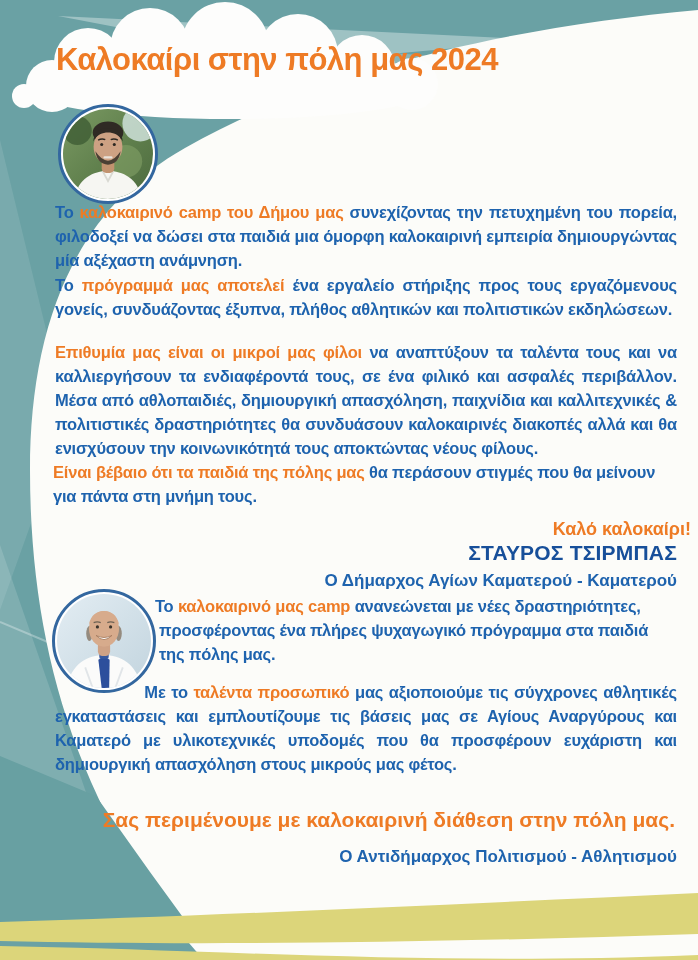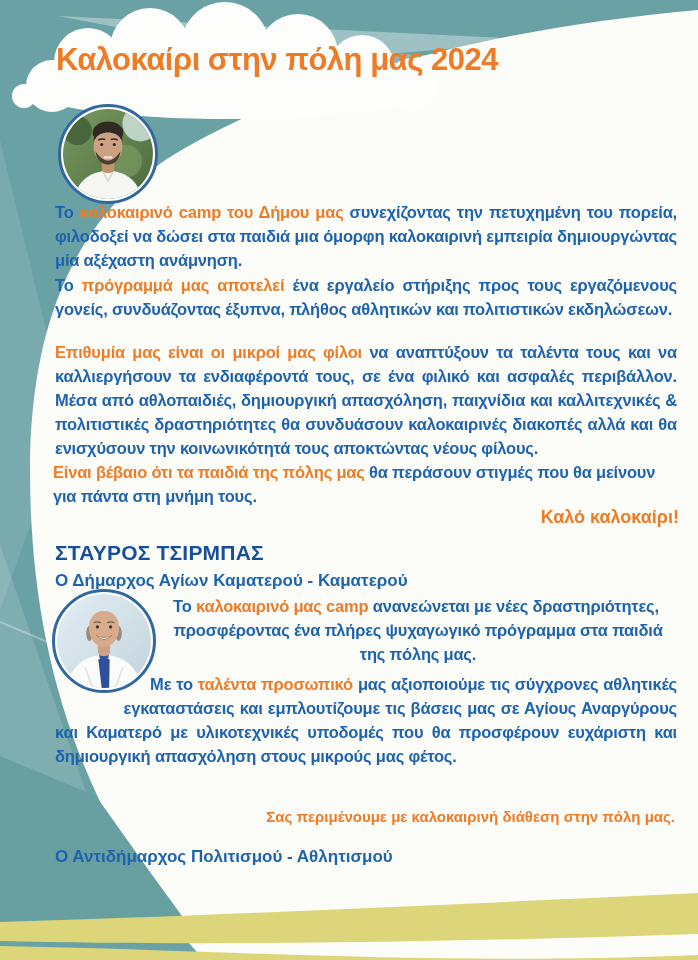--- a/index.html
+++ b/index.html
@@ -29,48 +29,48 @@
   .seg-blue{color:var(--blue,#1e63ae);}
   .seg-orange{color:var(--orange,#ee7b25);}
   .center{text-align:center;}
   .justify{text-align:justify;}
   .p1{left:176px;top:117px;width:502px;}
   .p2{left:55px;top:200px;width:622px;}
   .p3{left:55px;top:273px;width:622px;}
   .p4{left:55px;top:340px;width:622px;}
   .p5{left:53px;top:460px;width:622px;}
   .closing1{
-    position:absolute;left:55px;top:503px;width:620px;margin:4px;
+    position:absolute;left:55px;top:503px;width:620px;margin:16px;
     text-align:right;font-size:18px;font-weight:700;
     color:var(--orange,#ee7b25);
   }
-  .sig{position:absolute;width:622px;left:55px;text-align:left;}
+  .sig{position:absolute;width:622px;left:55px;text-align:right;}
   .sig-mayor{top:541px;}
   .sig-deputy{top:841px;}
   .sig-name{font-size:21px;font-weight:700;color:var(--navy,#174f9a);letter-spacing:0.2px;}
   .sig-role{font-size:17px;font-weight:700;color:var(--blue,#1e63ae);margin-top:6px;}
   .avatar{
     position:absolute;box-sizing:border-box;border-radius:50%;
     border:3px solid #33679f;background:#fff;padding:2px;
   }
   .avatar svg{display:block;border-radius:50%;width:100%;height:100%;}
   .avatar-mayor{left:58px;top:104px;width:100px;height:100px;}
   .avatar-deputy{left:52px;top:589px;width:104px;height:104px;}
   .block2{position:absolute;left:55px;top:594px;width:622px;}
   .block2 .para{position:static;}
   .float-spacer{
     float:left;width:112px;height:110px;
     shape-outside:circle(62px at 42px 46px);
     margin-right:4px;
   }
-  .pp6{text-align:center;margin-bottom:6px;}
+  .pp6{text-align:left;margin-bottom:14px;}
   .p8{left:55px;top:768px;width:622px;}
   .closing2{
     position:absolute;left:55px;top:808px;width:620px;margin:0;
-    text-align:right;font-size:15px;font-weight:700;
+    text-align:right;font-size:21px;font-weight:700;
     color:var(--orange,#ee7b25);
   }
 </style>
 </head>
 <body>
 
 <div class="canvas">
 
   <svg class="bg" viewBox="0 0 698 960" aria-hidden="true">
     <rect x="0" y="0" width="698" height="960" style="fill:var(--teal,#6aa1a4)"></rect>

